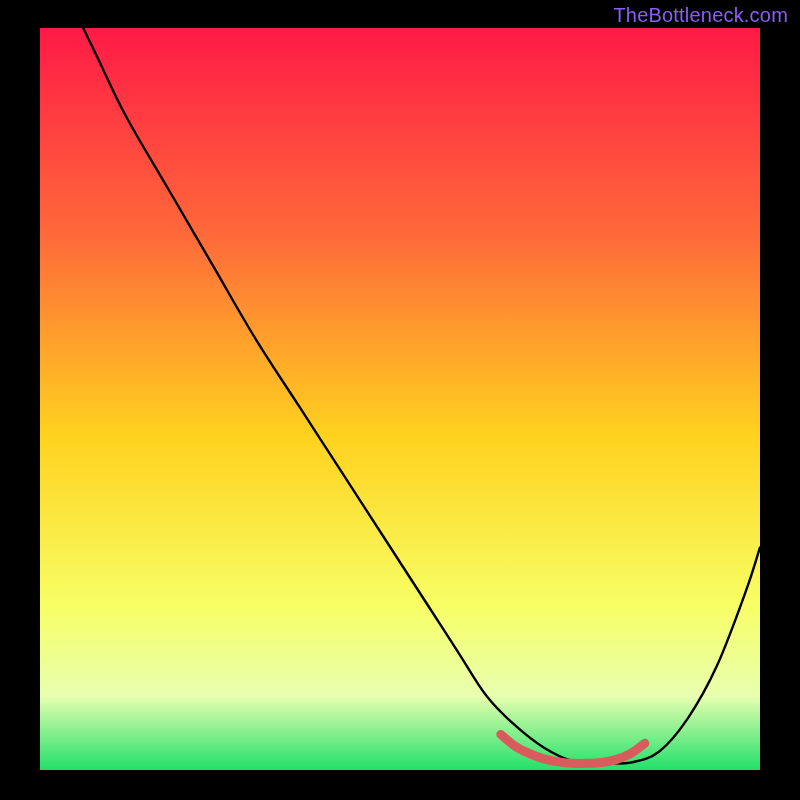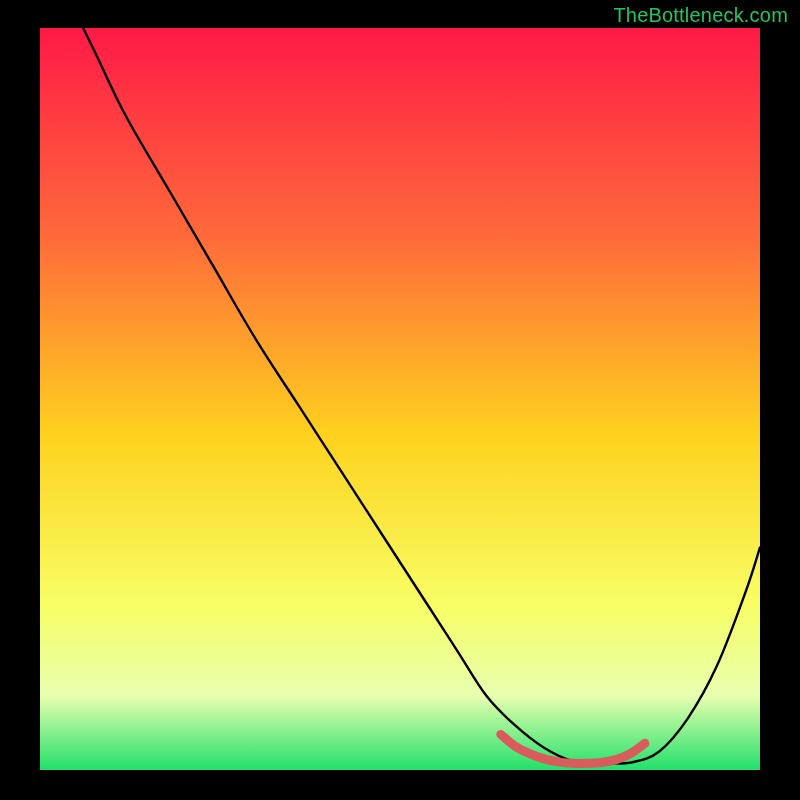--- a/index.html
+++ b/index.html
@@ -2,21 +2,21 @@
 <html><head>
 <meta charset="utf-8">
 <style>
   * { margin: 0; padding: 0; box-sizing: border-box; }
   html, body { width: 800px; height: 800px; overflow: hidden; background: #000; font-family: Arial, Helvetica, sans-serif; }
   .stage { position: relative; width: 800px; height: 800px; background: #000; }
   .watermark {
     position: absolute;
     top: 4px;
     right: 12px;
-    color: #22c55e;
+    color: #8b5cf6;
     font-size: 20px;
     font-weight: 400;
     letter-spacing: 0.2px;
     z-index: 50;
     text-align: right;
   }
   .plot {
     position: absolute;
     left: 40px;
     top: 28px;

